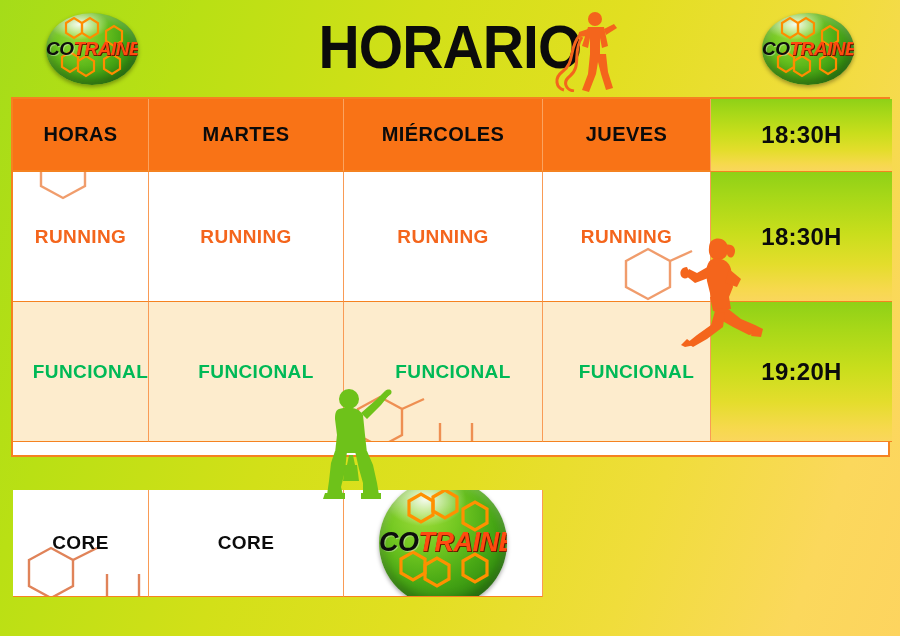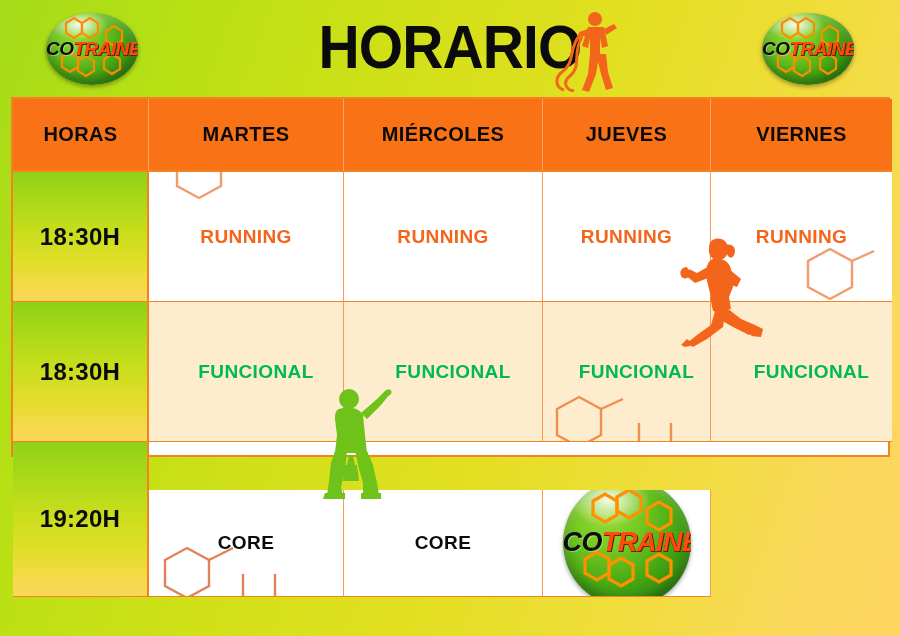--- a/index.html
+++ b/index.html
@@ -220,21 +220,20 @@
     <div class="logo-text"><span class="co">CO</span><span class="trainer">TRAINER</span></div>
   </div>
 </div>
 
 <div id="table">
 
   <div class="cell hcell">HORAS</div>
   <div class="cell hcell">MARTES</div>
   <div class="cell hcell">MIÉRCOLES</div>
   <div class="cell hcell">JUEVES</div>
-  <div class="cell hcell">VIERNES</div>
 
   <div class="cell hourcell">18:30H</div>
   <div class="cell row1">
     <svg class="hexwm" style="left:-8px;top:-30px;width:110px;height:90px" viewBox="0 0 110 90">
       <g fill="none" stroke="#e8651a" stroke-width="2.4" opacity="0.75">
         <polygon points="36,18 58,6 80,18 80,44 58,56 36,44"></polygon>
         <path d="M36,18 L16,28"></path>
       </g>
     </svg>
     <span class="act running">RUNNING</span>

